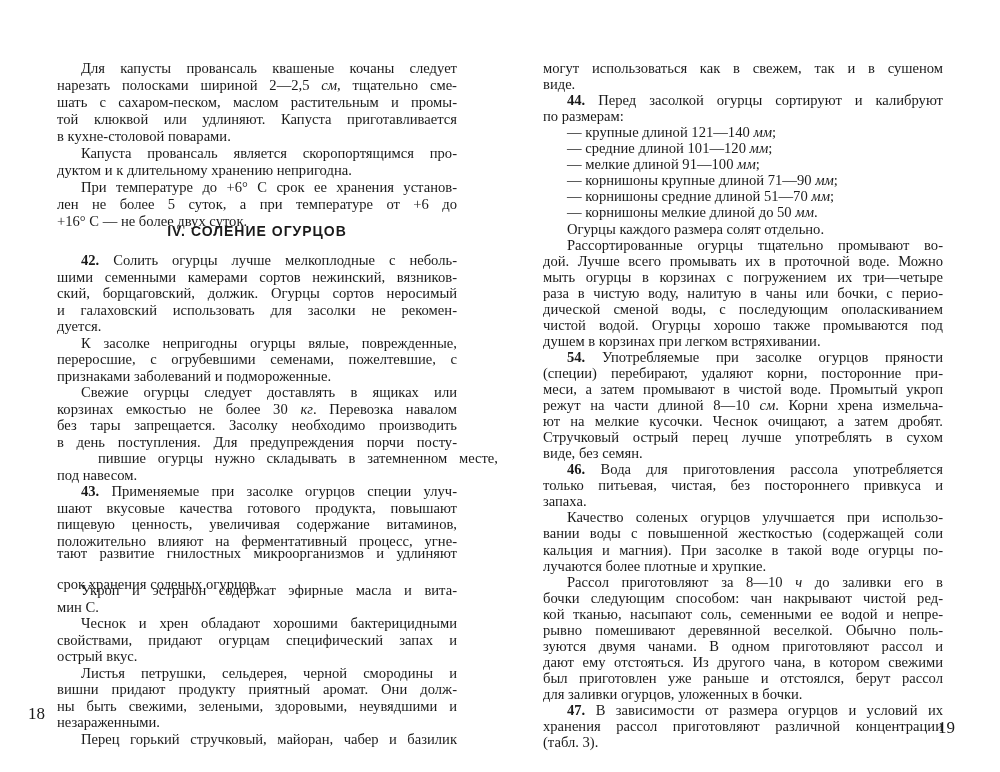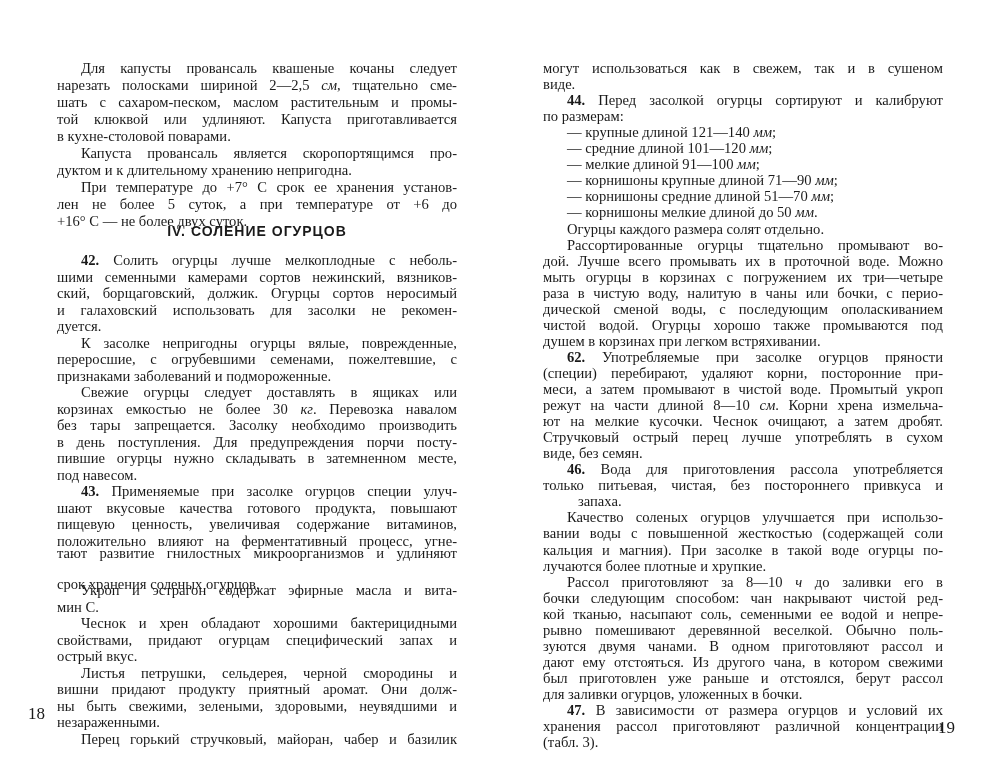--- a/index.html
+++ b/index.html
@@ -24,39 +24,39 @@
 
 <div class="page" id="page-left">
   <div id="left-before">
       <div class="line ind" style="top: 60px;">Для капусты провансаль квашеные кочаны следует</div>
       <div class="line" style="top: 77px;">нарезать полосками шириной 2—2,5 <i>см</i>, тщательно сме-</div>
       <div class="line" style="top: 94px;">шать с сахаром-песком, маслом растительным и промы-</div>
       <div class="line" style="top: 111px;">той клюквой или удлиняют. Капуста приготавливается</div>
       <div class="line last" style="top: 128px;">в кухне-столовой поварами.</div>
       <div class="line ind" style="top: 145px;">Капуста провансаль является скоропортящимся про-</div>
       <div class="line last" style="top: 162px;">дуктом и к длительному хранению непригодна.</div>
-      <div class="line ind" style="top: 179px;">При температуре до +7° С срок ее хранения установ-</div>
+      <div class="line ind" style="top: 179px;">При температуре до +6° С срок ее хранения установ-</div>
       <div class="line" style="top: 196px;">лен не более 5 суток, а при температуре от +6 до</div>
       <div class="line last" style="top: 213px;">+16° С — не более двух суток.</div>
     </div>
   <div class="line center heading" style="top:223px;">IV. СОЛЕНИЕ ОГУРЦОВ</div>
   <div id="left-after">
       <div class="line ind" style="top: 252px;"><span class="num">42.</span> Солить огурцы лучше мелкоплодные с неболь-</div>
       <div class="line" style="top: 268.5px;">шими семенными камерами сортов нежинский, вязников-</div>
       <div class="line" style="top: 285px;">ский, борщаговский, должик. Огурцы сортов неросимый</div>
       <div class="line" style="top: 301.5px;">и галаховский использовать для засолки не рекомен-</div>
       <div class="line last" style="top: 318px;">дуется.</div>
       <div class="line ind" style="top: 334.5px;">К засолке непригодны огурцы вялые, поврежденные,</div>
       <div class="line" style="top: 351px;">переросшие, с огрубевшими семенами, пожелтевшие, с</div>
       <div class="line last" style="top: 367.5px;">признаками заболеваний и подмороженные.</div>
       <div class="line ind" style="top: 384px;">Свежие огурцы следует доставлять в ящиках или</div>
       <div class="line" style="top: 400.5px;">корзинах емкостью не более 30 <i>кг</i>. Перевозка навалом</div>
       <div class="line" style="top: 417px;">без тары запрещается. Засолку необходимо производить</div>
       <div class="line" style="top: 433.5px;">в день поступления. Для предупреждения порчи посту-</div>
-      <div class="line" style="top: 450px;">пившие огурцы нужно складывать в затемненном месте,</div>
+      <div class="line" style="top: 450px; margin-left: 41px;">пившие огурцы нужно складывать в затемненном месте,</div>
       <div class="line last" style="top: 466.5px;">под навесом.</div>
       <div class="line ind" style="top: 483px;"><span class="num">43.</span> Применяемые при засолке огурцов специи улуч-</div>
       <div class="line" style="top: 499.5px;">шают вкусовые качества готового продукта, повышают</div>
       <div class="line" style="top: 516px;">пищевую ценность, увеличивая содержание витаминов,</div>
       <div class="line" style="top: 532.5px;">положительно влияют на ферментативный процесс, угне-</div>
       <div class="line" style="top: 529px; margin-top: 16px;">тают развитие гнилостных микроорганизмов и удлиняют</div>
       <div class="line last" style="top: 565.5px; margin-top: 10px;">срок хранения соленых огурцов.</div>
       <div class="line ind" style="top: 582px;">Укроп и эстрагон содержат эфирные масла и вита-</div>
       <div class="line last" style="top: 598.5px;">мин С.</div>
       <div class="line ind" style="top: 615px;">Чеснок и хрен обладают хорошими бактерицидными</div>
@@ -84,30 +84,30 @@
       <div class="line ind last" style="top: 188.4px;">— корнишоны средние длиной 51—70 <i>мм</i>;</div>
       <div class="line ind last" style="top: 204.45px;">— корнишоны мелкие длиной до 50 <i>мм</i>.</div>
       <div class="line ind last" style="top: 220.5px;">Огурцы каждого размера солят отдельно.</div>
       <div class="line ind" style="top: 236.55px;">Рассортированные огурцы тщательно промывают во-</div>
       <div class="line" style="top: 252.6px;">дой. Лучше всего промывать их в проточной воде. Можно</div>
       <div class="line" style="top: 268.65px;">мыть огурцы в корзинах с погружением их три—четыре</div>
       <div class="line" style="top: 284.7px;">раза в чистую воду, налитую в чаны или бочки, с перио-</div>
       <div class="line" style="top: 300.75px;">дической сменой воды, с последующим ополаскиванием</div>
       <div class="line" style="top: 316.8px;">чистой водой. Огурцы хорошо также промываются под</div>
       <div class="line last" style="top: 332.85px;">душем в корзинах при легком встряхивании.</div>
-      <div class="line ind" style="top: 348.9px;"><span class="num">62.</span> Употребляемые при засолке огурцов пряности</div>
+      <div class="line ind" style="top: 348.9px;"><span class="num">54.</span> Употребляемые при засолке огурцов пряности</div>
       <div class="line" style="top: 364.95px;">(специи) перебирают, удаляют корни, посторонние при-</div>
       <div class="line" style="top: 381px;">меси, а затем промывают в чистой воде. Промытый укроп</div>
       <div class="line" style="top: 397.05px;">режут на части длиной 8—10 <i>см</i>. Корни хрена измельча-</div>
       <div class="line" style="top: 413.1px;">ют на мелкие кусочки. Чеснок очищают, а затем дробят.</div>
       <div class="line" style="top: 429.15px;">Стручковый острый перец лучше употреблять в сухом</div>
       <div class="line last" style="top: 445.2px;">виде, без семян.</div>
       <div class="line ind" style="top: 461.25px;"><span class="num">46.</span> Вода для приготовления рассола употребляется</div>
       <div class="line" style="top: 477.3px;">только питьевая, чистая, без постороннего привкуса и</div>
-      <div class="line last" style="top: 493.35px; margin-left: 35px;">запаха.</div>
+      <div class="line last" style="top: 493.35px;">запаха.</div>
       <div class="line ind" style="top: 509.4px;">Качество соленых огурцов улучшается при использо-</div>
       <div class="line" style="top: 525.45px;">вании воды с повышенной жесткостью (содержащей соли</div>
       <div class="line" style="top: 541.5px;">кальция и магния). При засолке в такой воде огурцы по-</div>
       <div class="line last" style="top: 557.55px;">лучаются более плотные и хрупкие.</div>
       <div class="line ind" style="top: 573.6px;">Рассол приготовляют за 8—10 <i>ч</i> до заливки его в</div>
       <div class="line" style="top: 589.65px;">бочки следующим способом: чан накрывают чистой ред-</div>
       <div class="line" style="top: 605.7px;">кой тканью, насыпают соль, семенными ее водой и непре-</div>
       <div class="line" style="top: 621.75px;">рывно помешивают деревянной веселкой. Обычно поль-</div>
       <div class="line" style="top: 637.8px;">зуются двумя чанами. В одном приготовляют рассол и</div>
       <div class="line" style="top: 653.85px;">дают ему отстояться. Из другого чана, в котором свежими</div>

